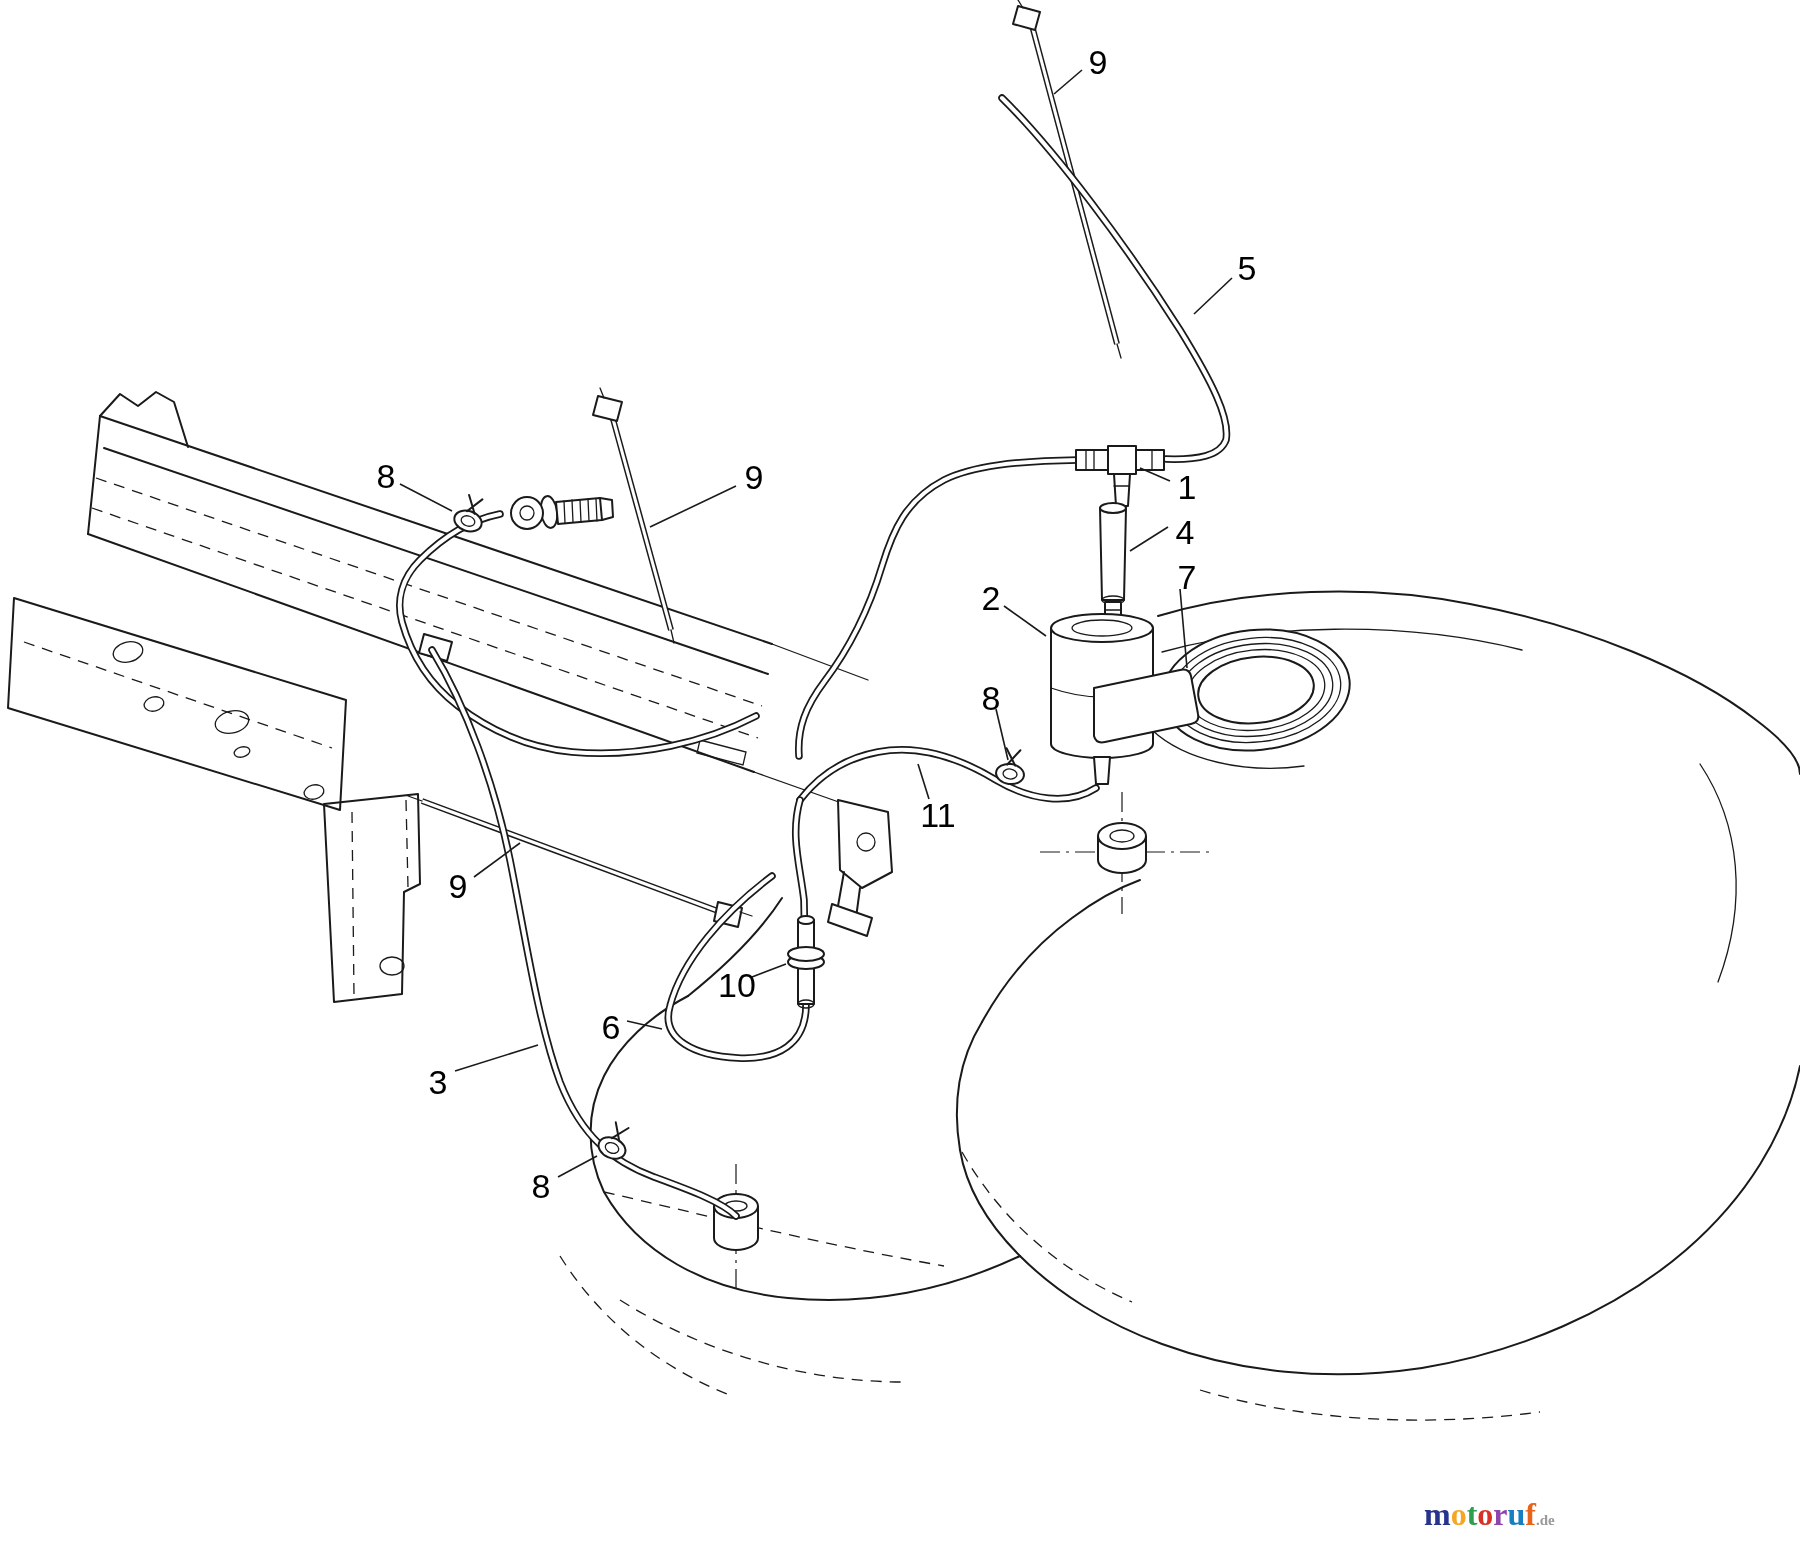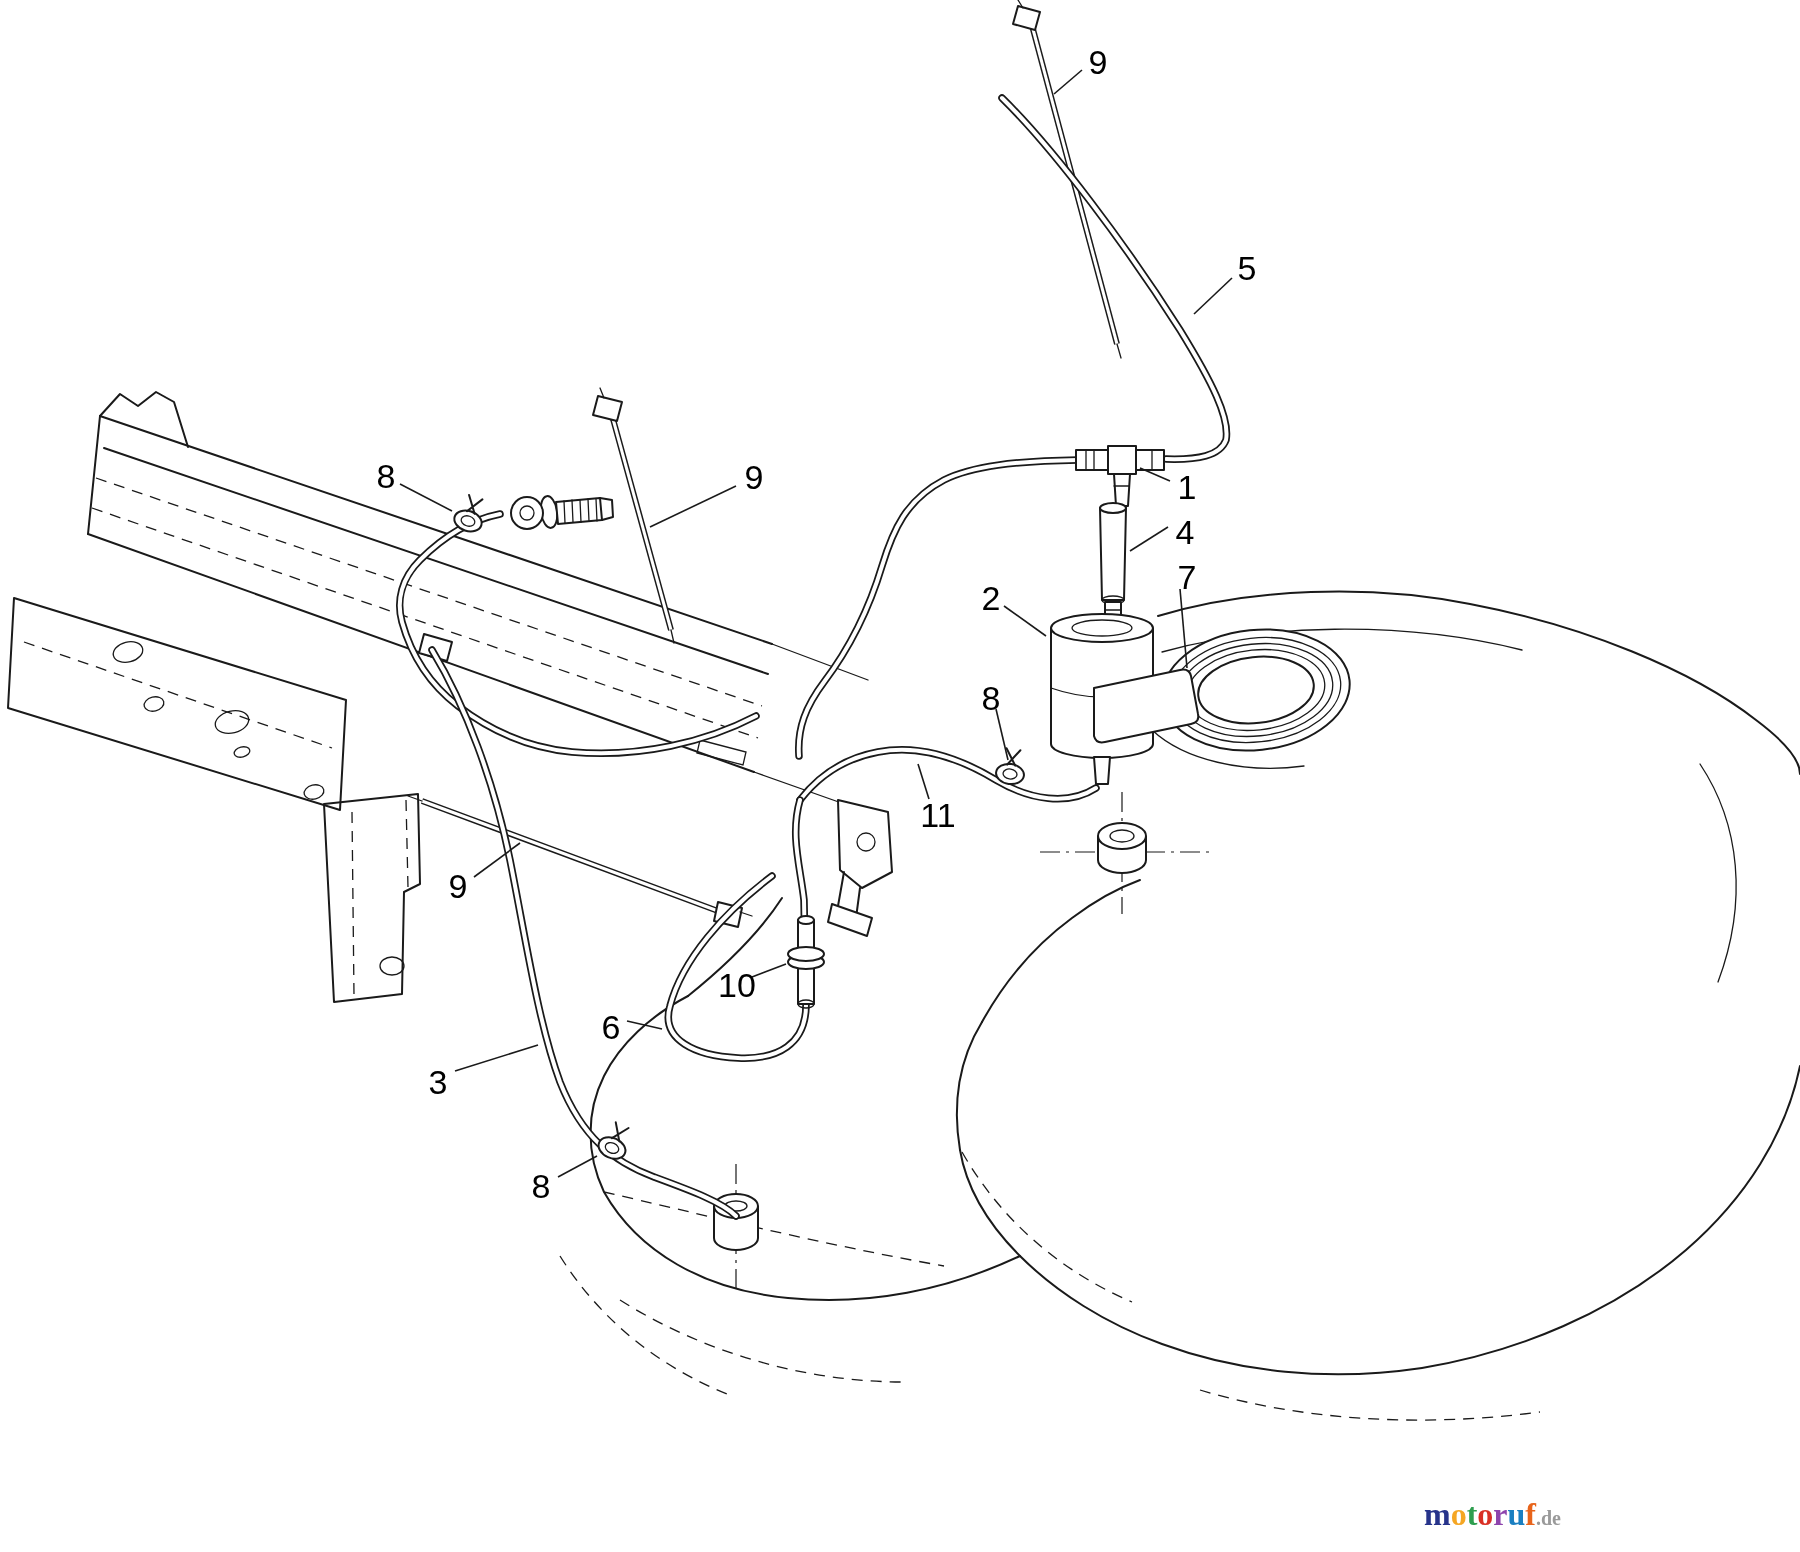--- a/index.html
+++ b/index.html
@@ -12,21 +12,21 @@
   .dashdot{fill:none;stroke:#1a1a1a;stroke-width:1.2;stroke-dasharray:20 6 3 6;}
   .wfill{fill:#ffffff;stroke:#1a1a1a;stroke-width:2;stroke-linejoin:round;}
   .hose-out{fill:none;stroke:#1a1a1a;stroke-width:7.5;stroke-linecap:round;}
   .hose-in{fill:none;stroke:#ffffff;stroke-width:4;stroke-linecap:round;}
   .tie-out{fill:none;stroke:#1a1a1a;stroke-width:6;stroke-linecap:butt;}
   .tie-in{fill:none;stroke:#ffffff;stroke-width:3;stroke-linecap:butt;}
   .leader{fill:none;stroke:#1a1a1a;stroke-width:1.6;}
   .callout{font-family:"Liberation Sans",sans-serif;font-size:34px;fill:#000;text-anchor:middle;}
   .logo{position:absolute;left:1424px;top:1498px;font-family:"Liberation Serif",serif;
         font-weight:bold;font-size:32px;line-height:1;white-space:nowrap;}
-  .logo .suffix{font-size:20px;color:#9a9a9a;}
+  .logo .suffix{font-size:15px;color:#9a9a9a;}
 </style>
 </head>
 <body>
 
 <div class="stage">
 <svg width="1800" height="1552" viewBox="0 0 1800 1552">
 
   <defs>
     <g id="clampSym">
       <ellipse cx="0" cy="0" rx="14" ry="10" class="wfill"></ellipse>

